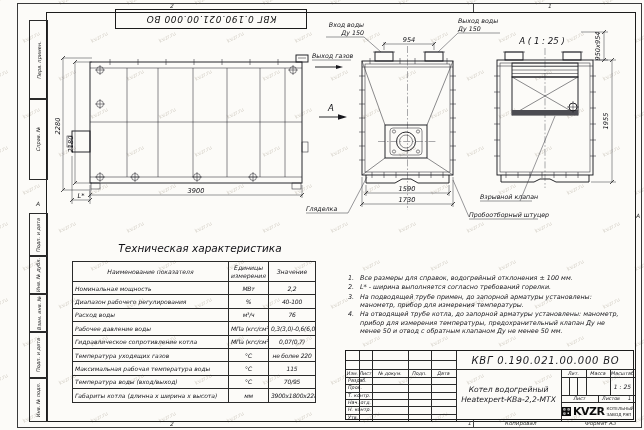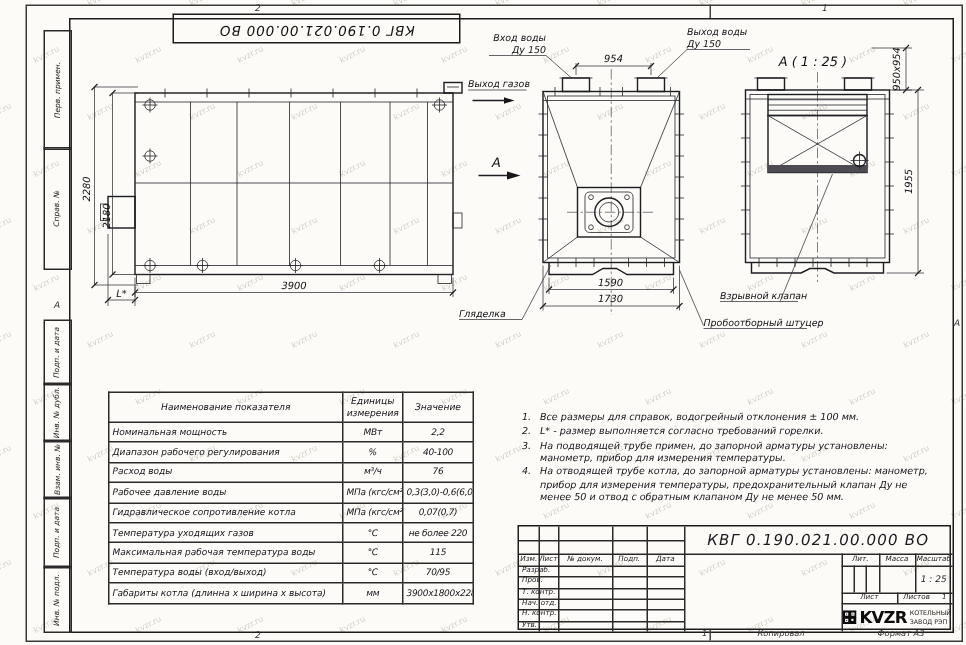--- a/index.html
+++ b/index.html
@@ -343,20 +343,21 @@
       <path class="sl" d="M560 48 L564 44 M560 170 L564 166"></path>
       <text class="dimt" transform="rotate(-90 558 107)" x="558" y="107" text-anchor="middle">1955</text>
 
       <text x="430" y="185">Взрывной клапан</text>
       <path class="d" d="M430 187 H482 M470 187 L505 102"></path>
       <text x="419" y="203">Пробоотборный штуцер</text>
       <path class="d" d="M419 205 H488 M419 203 L403 166"></path>
     </g>
   </svg>
 
+  <div class="ttitle">Техническая характеристика</div>
   <table class="tech">
     <colgroup>
         <col style="width:156px">
         <col style="width:40px">
         <col style="width:47px">
       </colgroup>
     <thead>
       <tr>
         <th>Наименование показателя</th>
         <th>Единицы измерения</th>
@@ -412,21 +413,21 @@
       </tbody>
   </table>
 
   <div class="notes">
       <div class="note">
       <span class="num">1.</span>
       <span class="txt">Все размеры для справок, водогрейный отклонения ± 100 мм.</span>
     </div>
       <div class="note">
       <span class="num">2.</span>
-      <span class="txt">L* - размер выполняется согласно требований горелки.</span>
+      <span class="txt">L* - ширина выполняется согласно требований горелки.</span>
     </div>
       <div class="note">
       <span class="num">3.</span>
       <span class="txt">На подводящей трубе примен, до запорной арматуры установлены: манометр, прибор для измерения температуры.</span>
     </div>
       <div class="note">
       <span class="num">4.</span>
       <span class="txt">На отводящей трубе котла, до запорной арматуры установлены: манометр, прибор для измерения температуры, предохранительный клапан Ду не менее 50 и отвод с обратным клапаном Ду не менее 50 мм.</span>
     </div>
     </div>
@@ -464,20 +465,24 @@
 
     <div class="cell role" style="left:0;top:26px;width:26px;height:7.3px">Разраб.</div>
     <div class="cell role" style="left:0;top:33.3px;width:26px;height:7.3px">Пров.</div>
     <div class="cell role" style="left:0;top:40.6px;width:26px;height:7.3px">Т. контр.</div>
     <div class="cell role" style="left:0;top:48px;width:26px;height:7.3px">Нач. отд.</div>
     <div class="cell role" style="left:0;top:55.3px;width:26px;height:7.3px">Н. контр.</div>
     <div class="cell role" style="left:0;top:62.6px;width:26px;height:7.4px">Утв.</div>
 
     <div class="cell docnum" style="left:110px;top:0;width:179px;height:18px">КВГ 0.190.021.00.000 ВО</div>
 
+    <div class="cell ptitle" style="left:110px;top:18px;width:105px;height:52px">
+      <span>Котел водогрейный</span>
+      <span>Heatexpert-КВа-2,2-МТХ</span>
+    </div>
 
     <div class="cell" style="left:215px;top:18px;width:25px;height:8px">Лит.</div>
     <div class="cell" style="left:240px;top:18px;width:24px;height:8px">Масса</div>
     <div class="cell" style="left:264px;top:18px;width:25px;height:8px">Масштаб</div>
     <div class="cell" style="left:264px;top:26px;width:25px;height:18px;font-size:6px">1 : 25</div>
     <div class="cell" style="left:215px;top:44px;width:37px;height:7px">Лист</div>
     <div class="cell" style="left:252px;top:44px;width:26px;height:7px">Листов</div>
     <div class="cell" style="left:278px;top:44px;width:11px;height:7px">1</div>
 
     <div class="logo">

